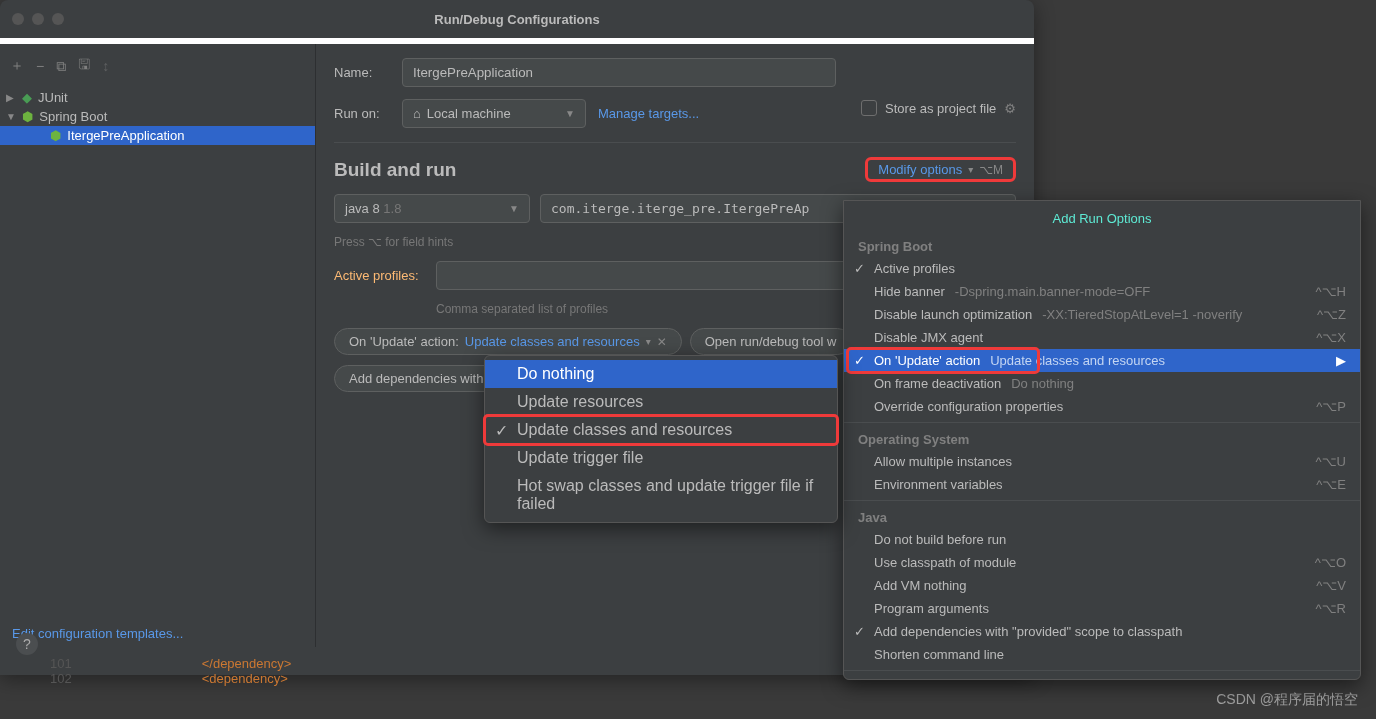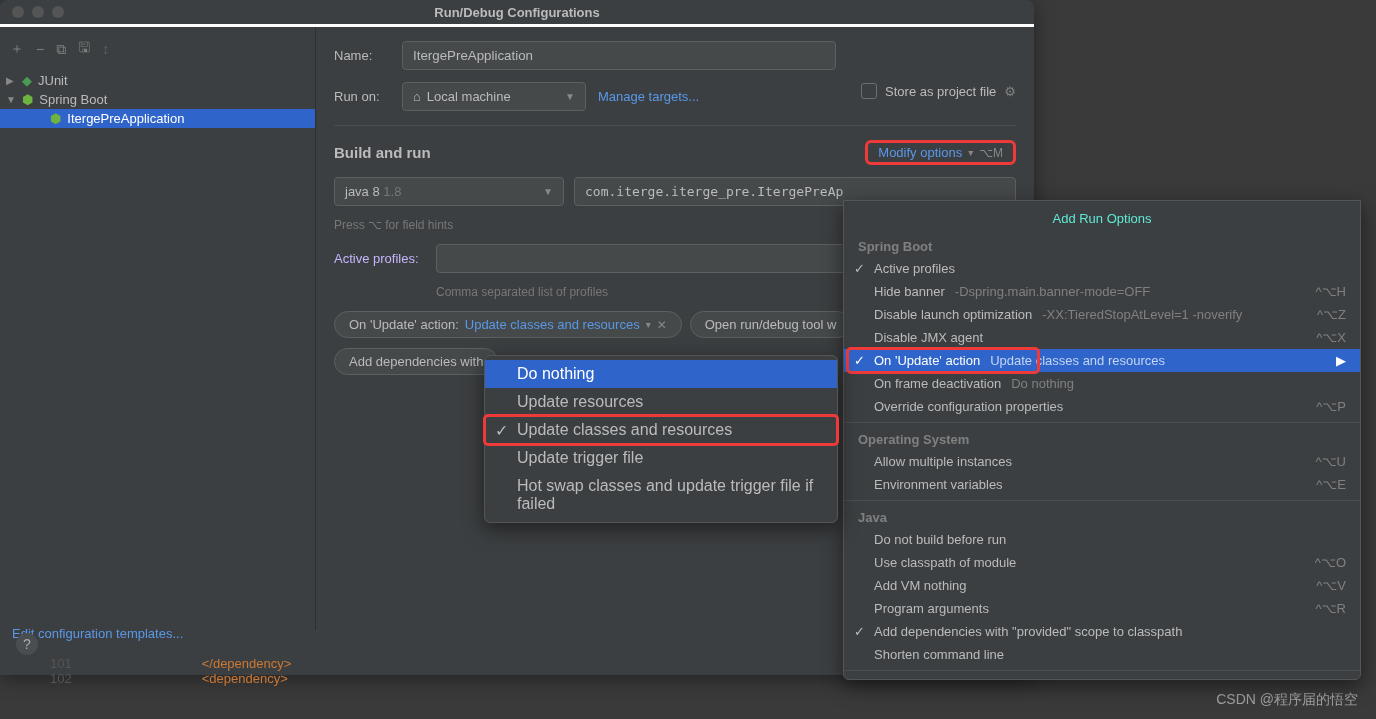--- a/index.html
+++ b/index.html
@@ -1,41 +1,41 @@
 <!DOCTYPE html>
 <html><head>
 <meta charset="utf-8">
 <style>
 * { margin:0; padding:0; box-sizing:border-box; font-family:-apple-system,BlinkMacSystemFont,"Segoe UI",sans-serif; }
 body { background:#3a3a3a; width:1376px; height:719px; overflow:hidden; position:relative; }
 .dialog { position:absolute; left:0; top:0; width:1034px; height:675px; background:#3c3f41; border-radius:8px 8px 0 0; color:#bbb; font-size:13px; box-shadow:0 4px 20px rgba(0,0,0,0.4); }
-.titlebar { height:27px; display:flex; align-items:center; position:relative; border-bottom:3px solid #ffffff; }
+.titlebar { height:44px; display:flex; align-items:center; position:relative; border-bottom:6px solid #ffffff; }
 .traffic { display:flex; gap:8px; padding-left:12px; }
 .tl { width:12px; height:12px; border-radius:50%; background:#555; }
 .titlebar-title { position:absolute; left:50%; transform:translateX(-50%); font-size:13px; font-weight:600; color:#bbb; }
 .content { display:flex; height:calc(100% - 72px); }
 .sidebar { width:316px; border-right:1px solid #2d2f31; padding-top:4px; }
 .toolbar { display:flex; gap:12px; padding:6px 10px; align-items:center; }
 .toolbar span { color:#808080; cursor:pointer; font-size:14px; }
 .tree { padding:4px 0; }
 .tree-row { display:flex; align-items:center; padding:2px 6px; gap:4px; cursor:pointer; }
 .tree-row.sel { background:#2f65ca; color:#fff; }
 .tree-indent { width:18px; display:inline-block; }
 .tree-arrow { color:#888; font-size:10px; width:12px; }
 .main { flex:1; padding:14px 18px; overflow:hidden; position:relative; }
 .row { display:flex; align-items:center; margin-bottom:12px; gap:12px; }
 .label { width:56px; color:#bbb; }
-.label2 { width:90px; color:#c4b5fd; }
+.label2 { width:90px; color:#fdba74; }
 .input { background:#45494a; border:1px solid #5e6060; border-radius:4px; padding:6px 10px; color:#bbb; }
 .sel-input { display:flex; align-items:center; justify-content:space-between; }
 .link { color:#5998e8; cursor:pointer; }
 .hint { color:#777; font-size:12px; margin-left:68px; line-height:1.5; }
 .divider { border-top:1px solid #4a4d4f; margin:14px 0; }
 .section-head { display:flex; justify-content:space-between; align-items:center; margin-bottom:12px; }
-.section-title { color:#bbb; font-size:15px; font-weight:600; }
+.section-title { color:#bbb; font-size:19px; font-weight:600; }
 .modify-wrap { border:3px solid #ef3a3a; border-radius:6px; padding:2px 10px; display:flex; align-items:center; gap:6px; }
 .shortcut { color:#888; font-size:12px; }
 .hint2 { color:#777; font-size:12px; margin:4px 0 12px 0; }
 .store { position:absolute; right:18px; top:14px; display:flex; align-items:center; gap:8px;margin-top:42px; }
 .checkbox { width:16px; height:16px; border:1px solid #6e6e6e; border-radius:3px; }
 .gear-small { color:#808080; font-size:13px; }
 .chip-row { display:flex; gap:8px; flex-wrap:wrap; margin-bottom:10px; }
 .chip { background:#45494a; border:1px solid #5e6060; border-radius:16px; padding:5px 14px; color:#bbb; display:flex; align-items:center; gap:6px; cursor:pointer; }
 .chip .x { color:#888; font-size:12px; }
 .bottom-link { position:absolute; left:12px; bottom:34px; }
@@ -140,21 +140,21 @@
       <div class="section-head">
         <span class="section-title">Build and run</span>
         <div class="modify-wrap">
           <span class="link">Modify options</span>
           <span class="chev link">▾</span>
           <span class="shortcut">⌥M</span>
         </div>
       </div>
 
       <div class="row" style="gap:10px">
-        <div class="input sel-input" style="width:230px">
+        <div class="input sel-input" style="width:196px">
           <span><span>java 8</span> <span style="color:#777">1.8</span></span>
           <span class="chev">▼</span>
         </div>
         <div class="input" style="flex:1;font-family:monospace">com.iterge.iterge_pre.ItergePreAp</div>
       </div>
       <div class="hint2">Press ⌥ for field hints</div>
 
       <div class="row">
         <span class="label2">Active profiles:</span>
         <input class="input" style="flex: 1 1 0%;">

